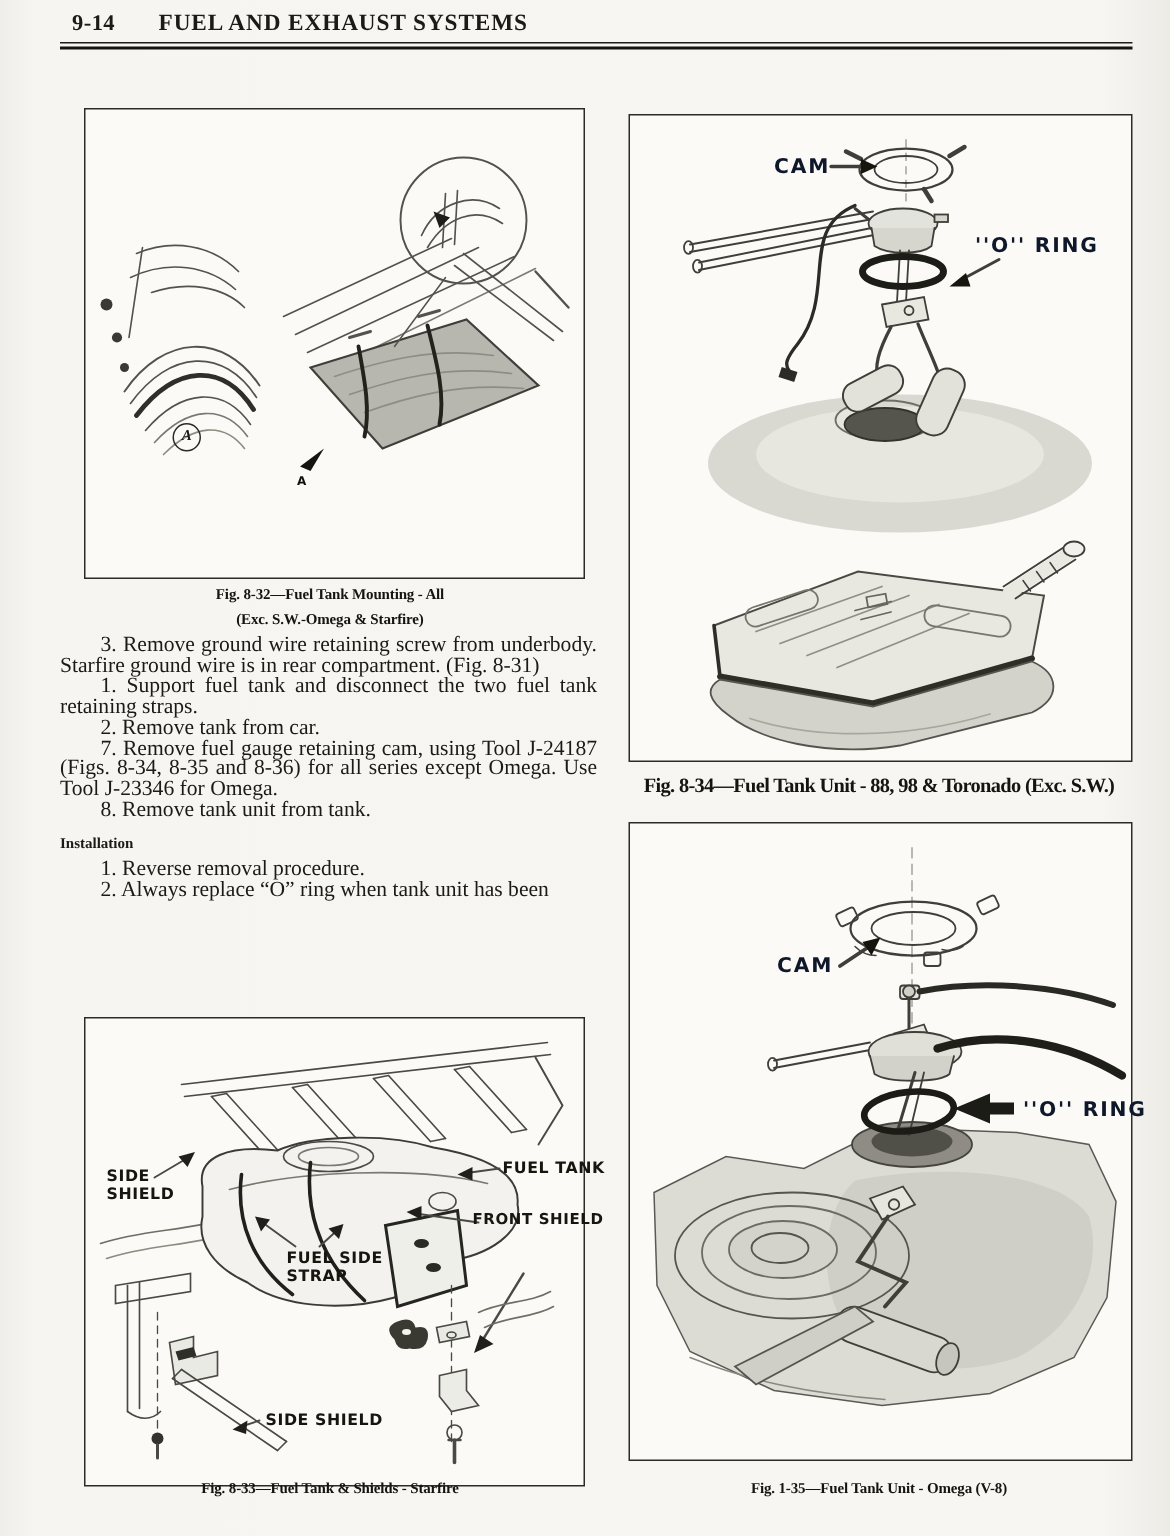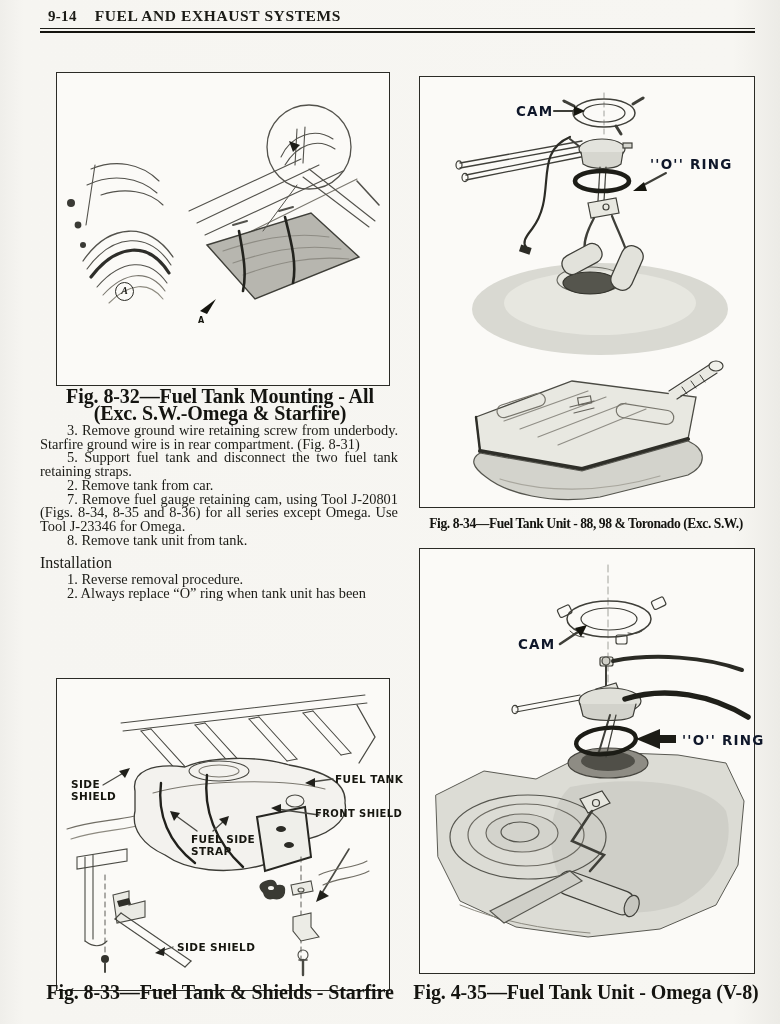--- a/index.html
+++ b/index.html
@@ -3,31 +3,31 @@
 <meta charset="utf-8">
 <style>
   html,body{margin:0;padding:0;background:#e8e7e3;}
   .page{
     position:relative;width:780px;height:1024px;overflow:hidden;
     background:linear-gradient(90deg,#efeeea 0%,#f6f5f1 3%,#f7f6f2 94%,#ecebe6 100%);
     font-family:"Liberation Serif",serif;color:#1b1b16;
   }
   .hdr{position:absolute;left:48px;top:7px;white-space:nowrap;}
   .hdr .num{font-weight:700;font-size:15px;letter-spacing:.3px;}
-  .hdr .ttl{font-weight:700;font-size:15.5px;letter-spacing:.6px;margin-left:18px;}
+  .hdr .ttl{font-weight:700;font-size:15.5px;letter-spacing:.6px;margin-left:29px;}
   .hdr-rule{position:absolute;left:40px;top:28px;width:715px;height:2px;
     border-top:1.5px solid #1d1d18;border-bottom:2.5px solid #14140f;}
   .figbox{position:absolute;border:1.7px solid #2b2b26;background:#fbfaf7;}
   .figbox svg{position:absolute;left:0;top:0;}
-  .caption{position:absolute;text-align:center;font-weight:700;font-size:20px;
+  .caption{position:absolute;text-align:center;font-weight:700;font-size:10px;
     line-height:17px;color:#141410;letter-spacing:-.1px;}
   .caption.tight{font-size:13.6px;letter-spacing:-.45px;white-space:nowrap;}
   .bodytext{position:absolute;left:40px;top:424px;width:358px;}
   .step{margin:0;text-indent:27px;text-align:justify;font-size:14.4px;line-height:13.7px;}
-  .inst-h{margin:9px 0 3px 0;font-weight:400;font-size:16px;line-height:14px;}
+  .inst-h{margin:9px 0 3px 0;font-weight:700;font-size:10px;line-height:14px;}
   .fig-label{position:absolute;font-family:"DejaVu Sans",sans-serif;font-weight:700;
     font-size:10.5px;line-height:11.5px;letter-spacing:.4px;color:#16160f;}
   .big-label{position:absolute;font-family:"DejaVu Sans",sans-serif;font-weight:700;
     font-size:13.5px;line-height:14px;letter-spacing:1.2px;color:#0f172a;white-space:nowrap;}
   .circle-a{position:absolute;width:17px;height:17px;border:1.4px solid #2a2a24;
     border-radius:50%;text-align:center;font:italic 700 10px/16px "Liberation Serif",serif;color:#1b1b16;}
   .tiny-a{position:absolute;font-family:"DejaVu Sans",sans-serif;font-weight:700;
     font-size:8px;color:#111109;}
 </style>
 </head>
@@ -89,23 +89,23 @@
     <span class="circle-a" style="left:58px;top:209px;">A</span>
     <span class="tiny-a" style="left:141px;top:243px;">A</span>
   </div>
   <div class="caption" style="left:40px;top:388px;width:360px;">
     <div>Fig. 8-32—Fuel Tank Mounting - All</div>
     <div>(Exc. S.W.-Omega &amp; Starfire)</div>
   </div>
 
   <div class="bodytext">
     <p class="step">3. Remove ground wire retaining screw from underbody. Starfire ground wire is in rear compartment. (Fig. 8-31)</p>
-    <p class="step">5. Support fuel tank and disconnect the two fuel tank retaining straps.</p>
+    <p class="step">1. Support fuel tank and disconnect the two fuel tank retaining straps.</p>
     <p class="step">2. Remove tank from car.</p>
-    <p class="step">7. Remove fuel gauge retaining cam, using Tool J-20801 (Figs. 8-34, 8-35 and 8-36) for all series except Omega. Use Tool J-23346 for Omega.</p>
+    <p class="step">7. Remove fuel gauge retaining cam, using Tool J-24187 (Figs. 8-34, 8-35 and 8-36) for all series except Omega. Use Tool J-23346 for Omega.</p>
     <p class="step">8. Remove tank unit from tank.</p>
     <h2 class="inst-h">Installation</h2>
     <p class="step">1. Reverse removal procedure.</p>
     <p class="step">2. Always replace “O” ring when tank unit has been</p>
   </div>
 
   <div class="figbox" style="left:56px;top:662px;width:332px;height:311px;margin-top:16px;">
     <svg width="332" height="311" viewBox="0 0 332 311">
       <g stroke="#4a4a44" fill="none" stroke-width="1.1" stroke-linecap="round">
 
@@ -319,16 +319,16 @@
           <rect x="136" y="332" width="80" height="24" rx="11" fill="#d8d8d1" stroke-width="1.2"></rect>
           <ellipse cx="214" cy="344" rx="7" ry="11" fill="#c6c6bf"></ellipse>
         </g>
         <path d="M70,362 L150,322 L162,332 L84,374 Z" fill="#cfcfc8" stroke="#55554e"></path>
       </g>
     </svg>
     <span class="big-label" style="left:98px;top:88px;">CAM</span>
     <span class="big-label" style="left:262px;top:184px;">''O''  RING</span>
   </div>
   <div class="caption" style="left:412px;top:984px;width:348px;">
-    <div>Fig. 4-35—Fuel Tank Unit - Omega (V-8)</div>
+    <div>Fig. 1-35—Fuel Tank Unit - Omega (V-8)</div>
   </div>
 
 </div>
 
 </body></html>

